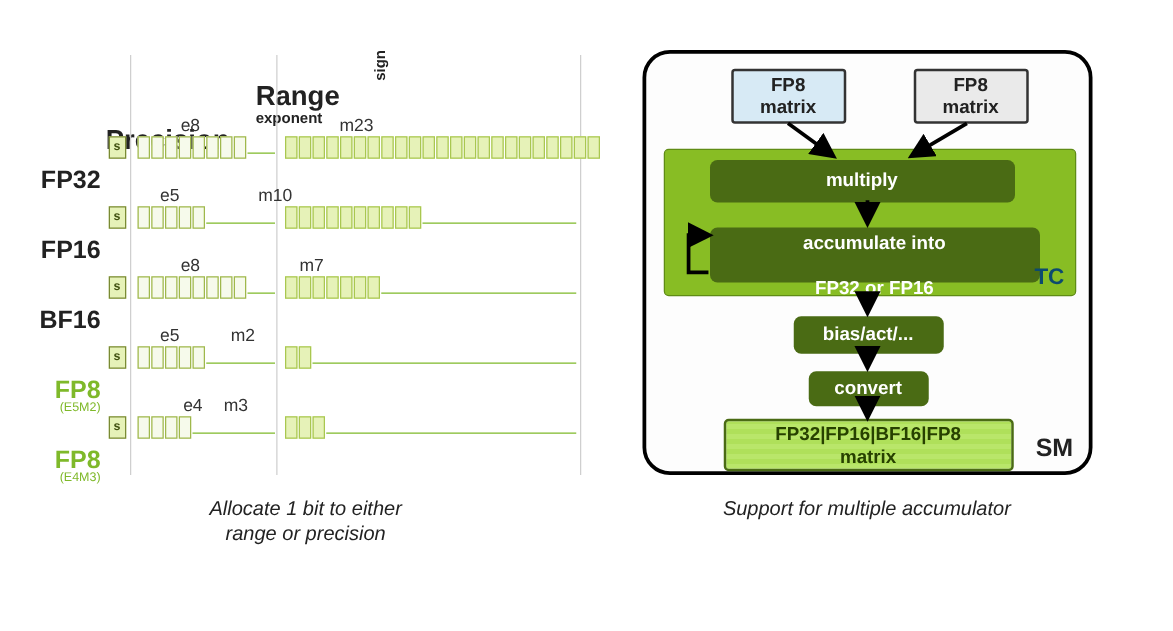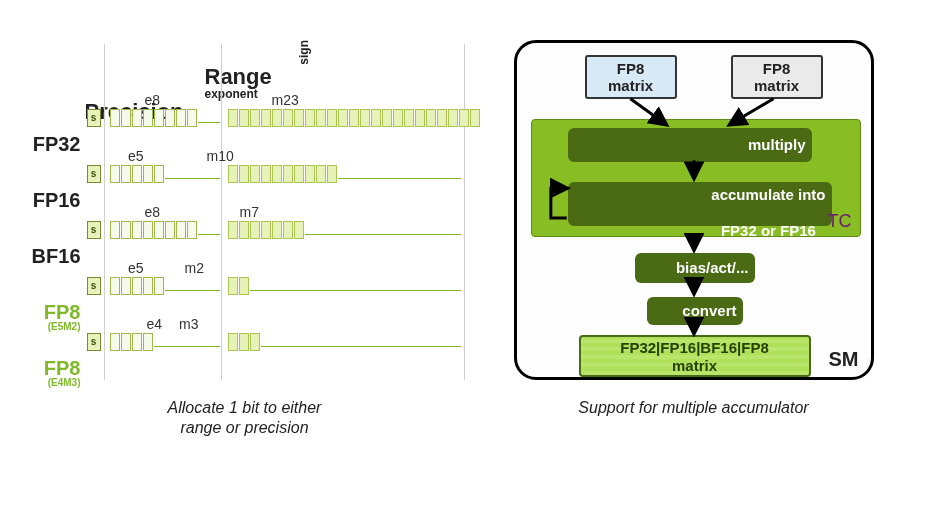--- a/index.html
+++ b/index.html
@@ -83,21 +83,21 @@
     width: 64px;
     text-align: right;
     font-weight: 800;
     font-size: 20px;
     line-height: 0.95;
     margin-top: 28px;
   }
   .fmt-label.green { color: #7fb92a; }
   .fmt-sublabel {
     font-size: 10px;
-    font-weight: 700;
+    font-weight: 400;
     display: block;
   }
   .exp-label, .man-label {
     position: absolute;
     top: 2px;
     font-size: 14px;
     font-weight: 500;
     color: #333;
   }
 
@@ -186,36 +186,36 @@
     width: 328px;
     height: 116px;
     background: #88bd24;
     border: 1px solid #5f8c15;
     border-radius: 4px;
   }
   .tc-label {
     position: absolute;
     bottom: 4px;
     right: 8px;
-    font-weight: 400;
-    color: #701a75;
+    font-weight: 700;
+    color: #0c4a6e;
     font-size: 18px;
   }
   .op-box {
     position: absolute;
     background: #4a6b14;
     color: #fff;
     text-align: center;
     font-weight: 700;
     border-radius: 6px;
     font-size: 15px;
     line-height: 1.2;
     display: flex;
     align-items: center;
-    justify-content: flex-end;
+    justify-content: center;
     padding: 5px 6px;
     box-sizing: border-box;
   }
   .op-mul   { left: 36px; top: 8px;  width: 244px; height: 34px; }
   .op-accum { left: 36px; top: 62px; width: 264px; height: 44px; }
   .op-bias  { left: 118px; top: 210px; width: 120px; height: 30px; }
   .op-conv  { left: 130px; top: 254px; width: 96px;  height: 28px; }
   .out-box {
     position: absolute;
     left: 62px;

